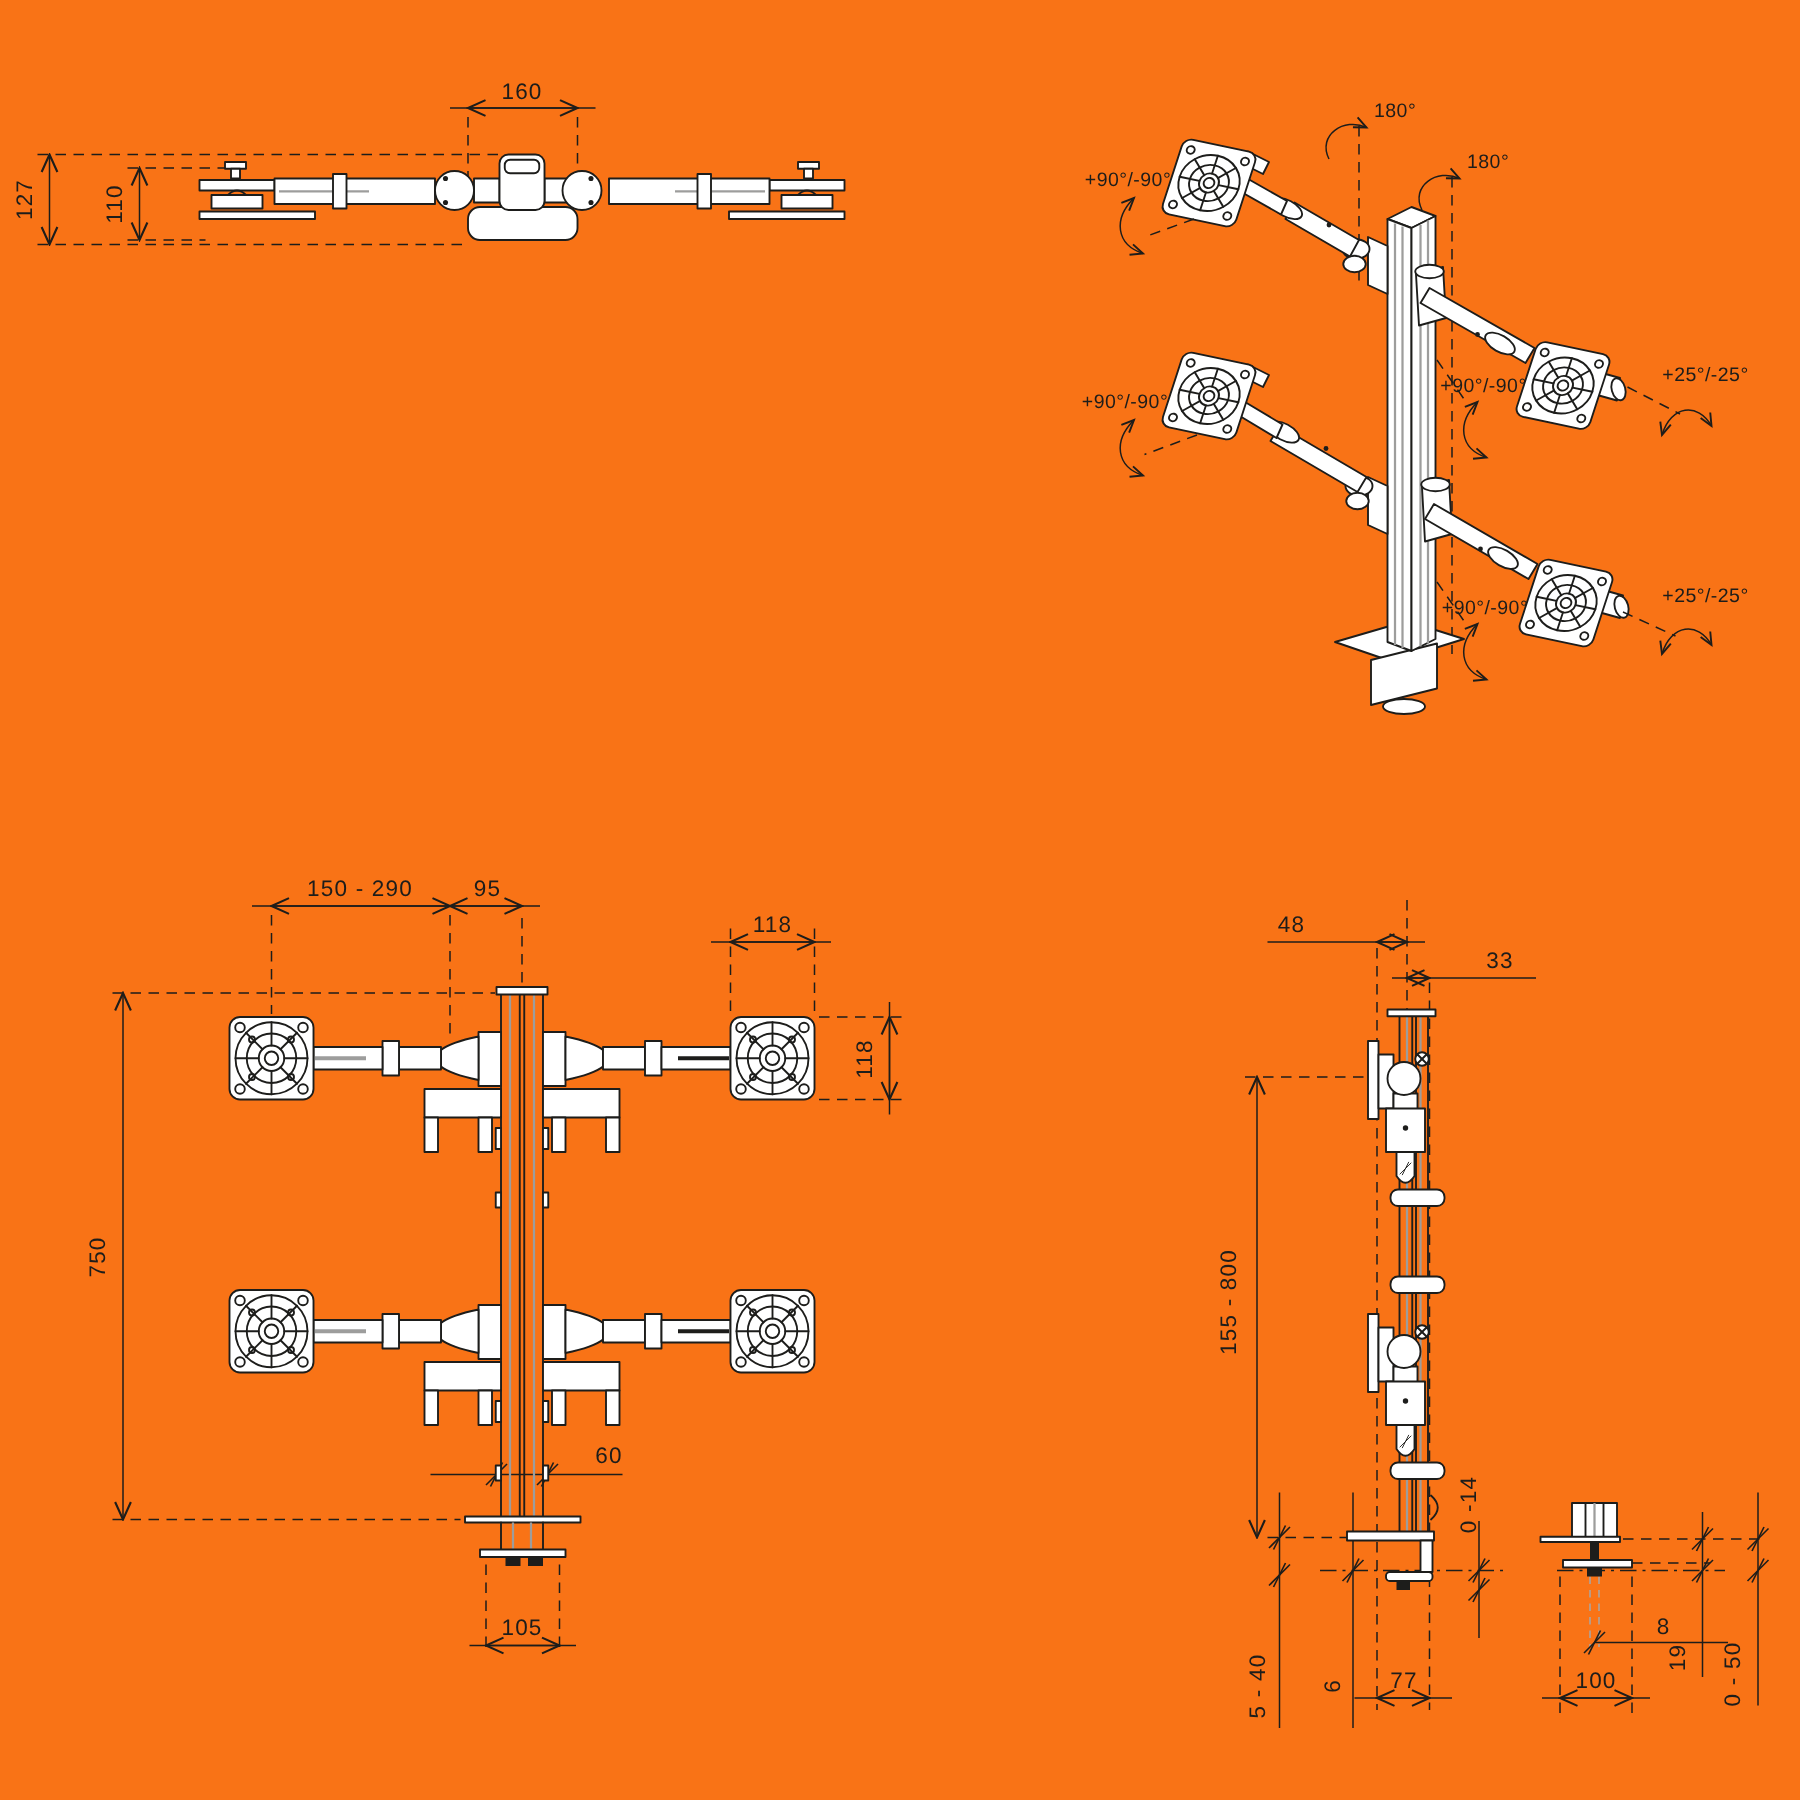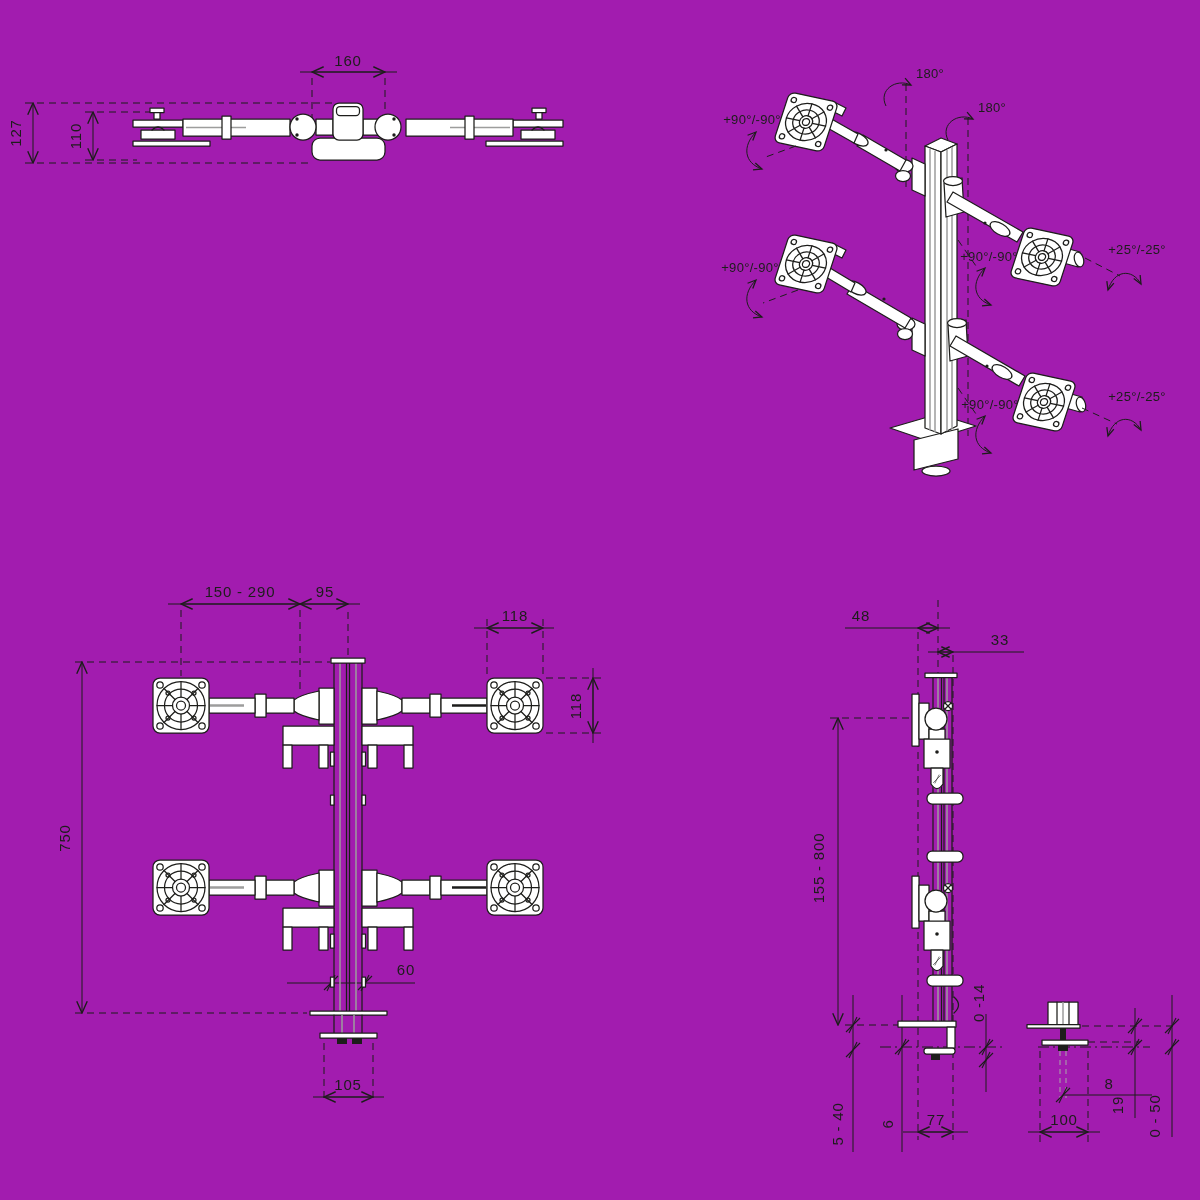--- a/index.html
+++ b/index.html
@@ -1,16 +1,16 @@
 <!DOCTYPE html>
 <html><head>
 <meta charset="utf-8">
 <style>
   html,body{margin:0;padding:0;background:#ffffff;}
-  .stage{width:1200px;height:1200px;background:#a21caf;position:relative;overflow:hidden;}
+  .stage{width:1200px;height:1200px;background:#f97316;position:relative;overflow:hidden;}
   svg{display:block;}
   text{font-family:"Liberation Sans","DejaVu Sans",sans-serif;font-size:15px;fill:#1d1d1b;letter-spacing:0.8px;}
   text.ta{font-size:13px;letter-spacing:0.3px;}
   .k{fill:none;stroke:#1d1d1b;stroke-width:1.25;stroke-linecap:round;stroke-linejoin:round;}
   .kw{fill:#ffffff;stroke:#1d1d1b;stroke-width:1.25;stroke-linejoin:round;}
   .kf{fill:#1d1d1b;stroke:none;}
   .gry{fill:none;stroke:#9d9d9c;stroke-width:1.5;}
   .dim{fill:none;stroke:#1d1d1b;stroke-width:1;}
   .dash{fill:none;stroke:#1d1d1b;stroke-width:1;stroke-dasharray:7 5;}
   .dashg{fill:none;stroke:#a8a8a8;stroke-width:1;stroke-dasharray:5 4;}

